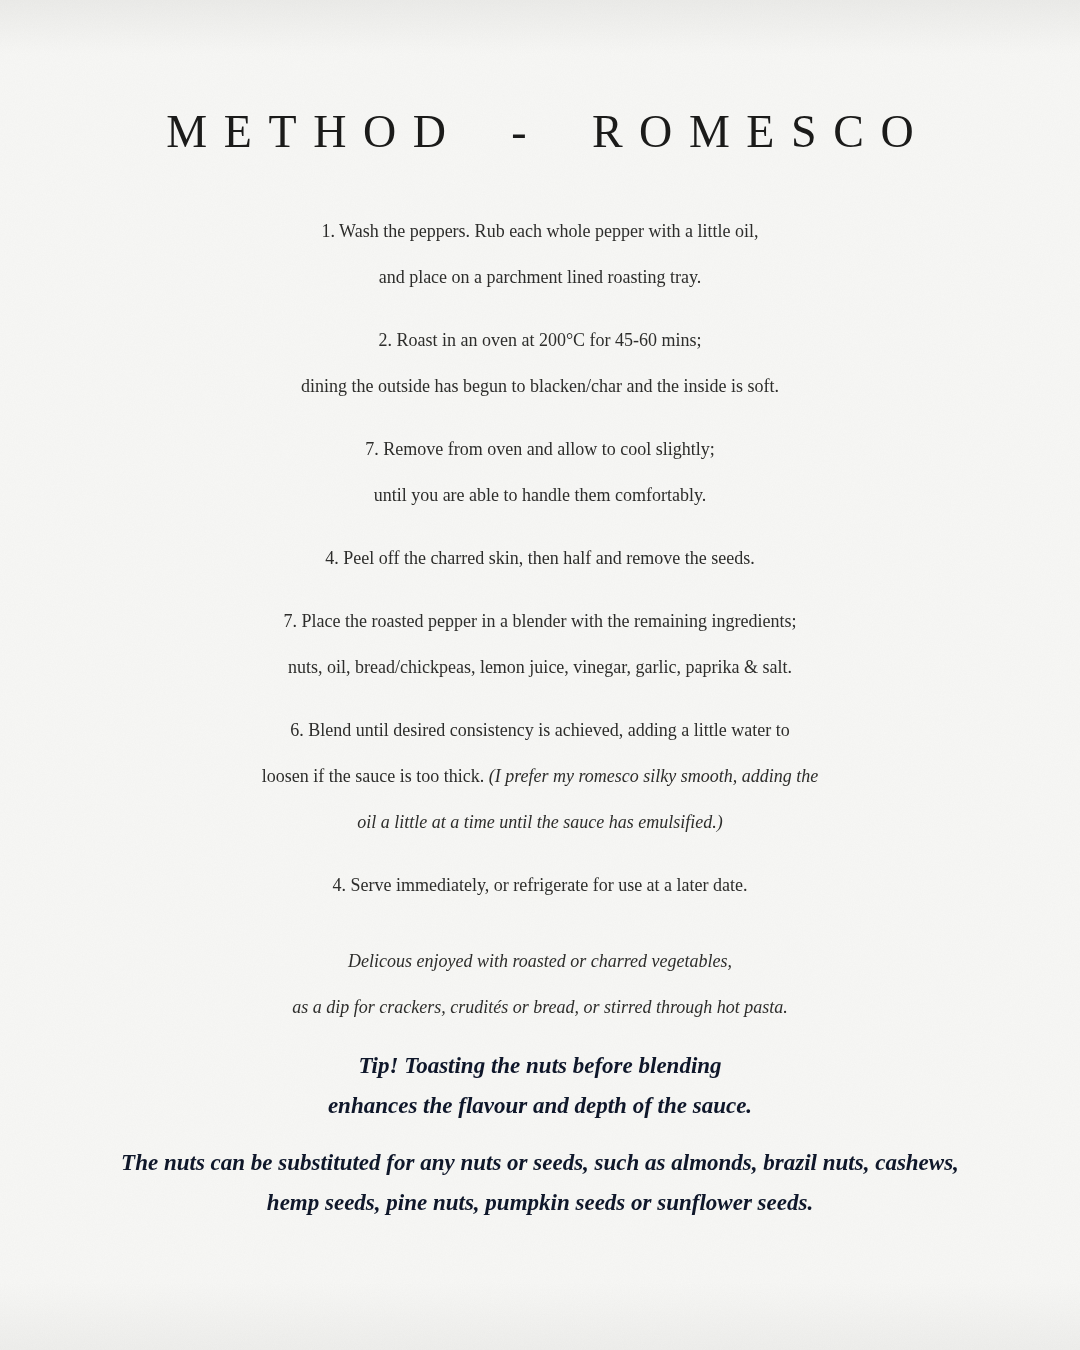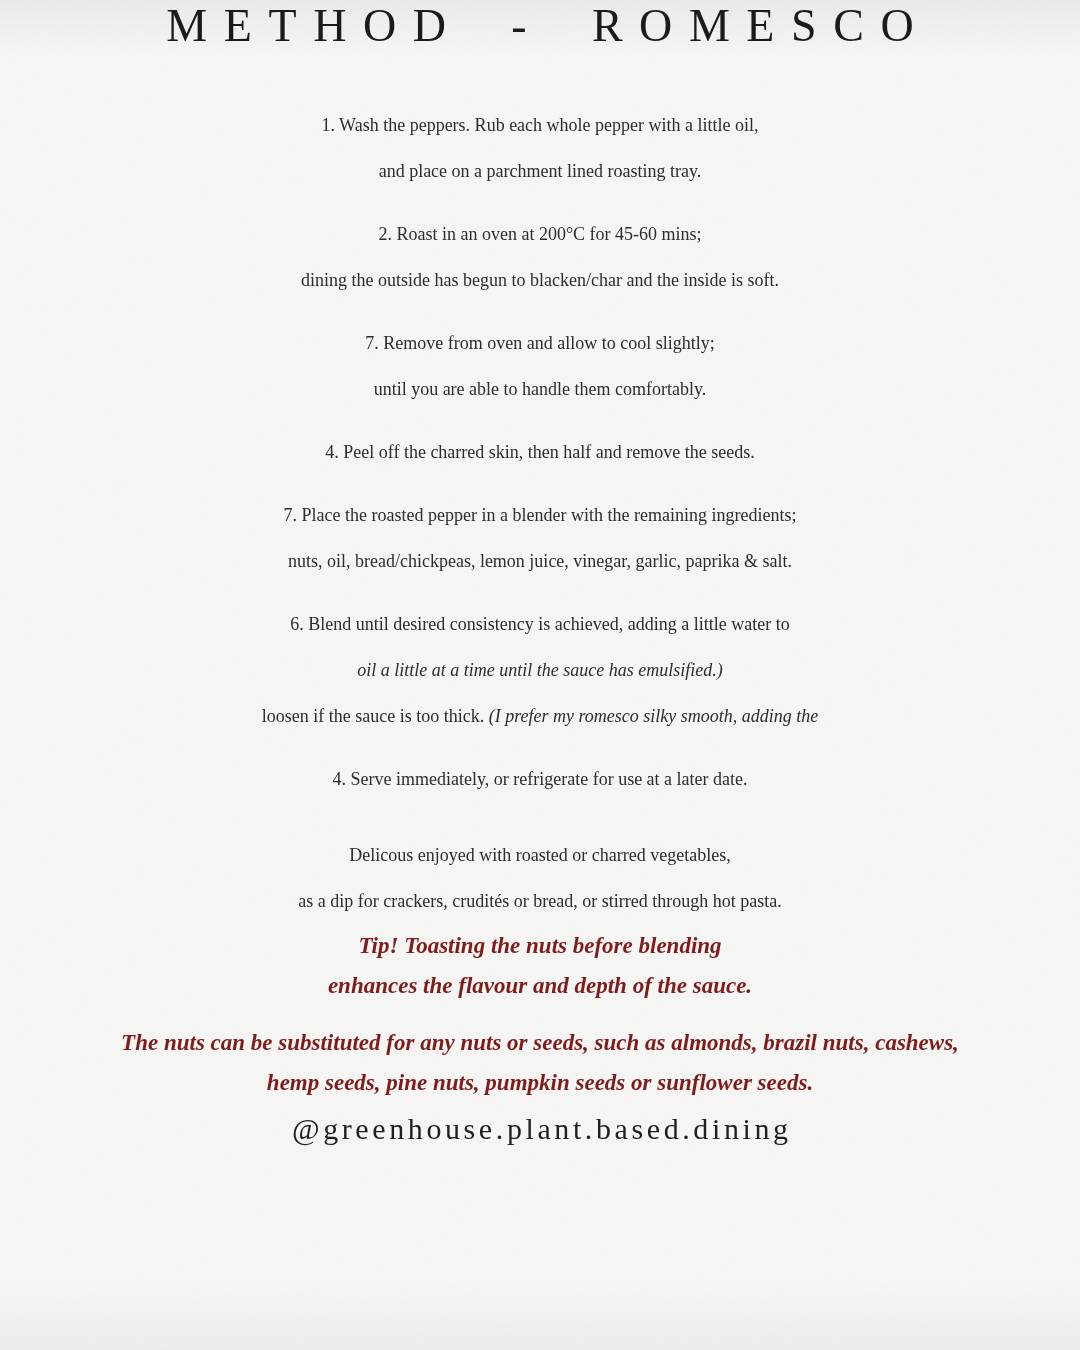--- a/index.html
+++ b/index.html
@@ -34,20 +34,21 @@
     position: absolute;
     inset: 0;
     z-index: 1;
     opacity: 0.05;
     pointer-events: none;
   }
   .content {
     position: relative;
     z-index: 3;
     box-sizing: border-box;
+    padding-top: 106px;
     width: 1000px;
     margin: 0 auto;
     text-align: center;
   }
   h1.title {
     margin: 0 0 50px 0;
     font-size: 46px;
     font-weight: 400;
     line-height: 52px;
     letter-spacing: 0.36em;
@@ -55,28 +56,28 @@
     color: #1b1b1a;
     text-indent: 0.36em; 
   }
   .step, .serving {
     margin: 0 0 17px 0;
     font-size: 18px;
     line-height: 46px;
   }
   .line { display: block; }
   .it { font-style: italic; font-weight: inherit; }
-  .serving { margin-top: 30px; margin-bottom: 2px; }
+  .serving { margin-top: 30px; margin-bottom: 16px; font-style: italic; }
   .tip, .substitution {
     margin: 0 0 17px 0;
     font-size: 23px;
     line-height: 40px;
     font-weight: 700;
     font-style: italic;
-    color: #7f1d1d;
+    color: #0f172a;
   }
   .substitution { margin-bottom: 4px; }
   .handle {
     margin: 0;
     font-size: 30px;
     line-height: 44px;
     letter-spacing: 0.12em;
     color: #1f1f1e;
     text-indent: 0.12em;
   }
@@ -119,22 +120,22 @@
         <span class="line">4. Peel off the charred skin, then half and remove the seeds.</span>
       </p>
 
       <p class="step">
         <span class="line">7. Place the roasted pepper in a blender with the remaining ingredients;</span>
         <span class="line">nuts, oil, bread/chickpeas, lemon juice, vinegar, garlic, paprika &amp; salt.</span>
       </p>
 
       <p class="step">
         <span class="line">6. Blend until desired consistency is achieved, adding a little water to</span>
+        <span class="line"><span>loosen if the sauce is too thick. </span><em class="it">(I prefer my romesco silky smooth, adding the</em></span>
         <span class="line it">oil a little at a time until the sauce has emulsified.)</span>
-        <span class="line"><span>loosen if the sauce is too thick. </span><em class="it">(I prefer my romesco silky smooth, adding the</em></span>
       </p>
 
       <p class="step">
         <span class="line">4. Serve immediately, or refrigerate for use at a later date.</span>
       </p>
 
     </section>
 
     <p class="serving">
       <span class="line">Delicous enjoyed with roasted or charred vegetables,</span>
@@ -144,16 +145,15 @@
     <p class="tip">
       <span class="line">Tip! Toasting the nuts before blending</span>
       <span class="line">enhances the flavour and depth of the sauce.</span>
     </p>
 
     <p class="substitution">
       <span class="line">The nuts can be substituted for any nuts or seeds, such as almonds, brazil nuts, cashews,</span>
       <span class="line">hemp seeds, pine nuts, pumpkin seeds or sunflower seeds.</span>
     </p>
 
-    <p class="handle">@greenhouse.plant.based.dining</p>
 
   </div>
 </div>
 
 </body></html>

